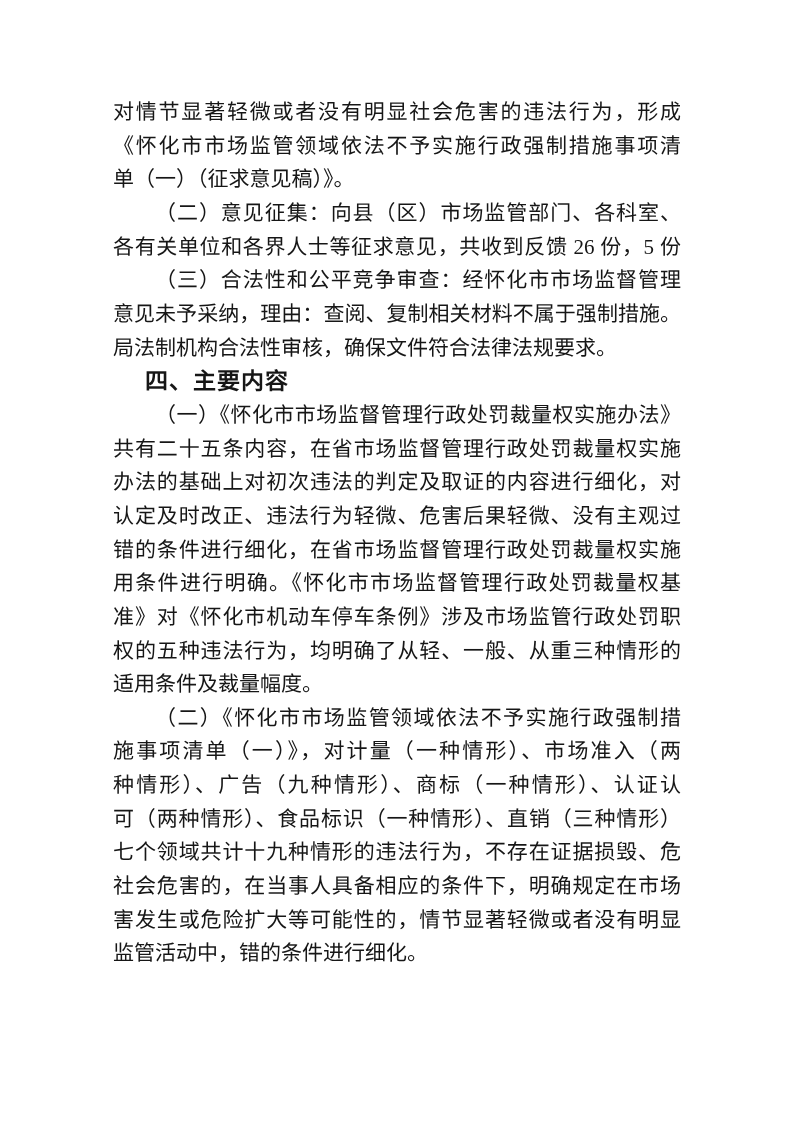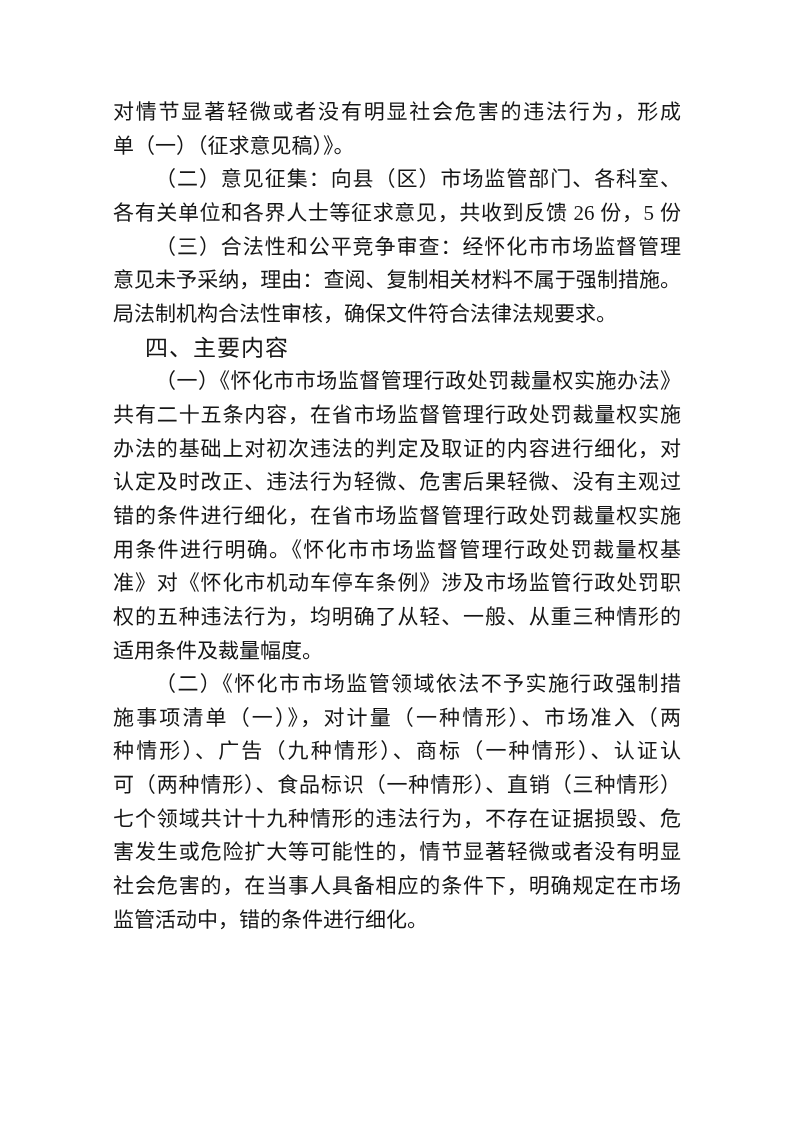--- a/index.html
+++ b/index.html
@@ -30,35 +30,36 @@
   }
   .line.indent {
     text-indent: 2em;
   }
   .line.justify {
     text-align: justify;
     text-align-last: justify;
   }
   .line.heading {
     font-family: "Liberation Sans", "DejaVu Sans", sans-serif;
-    font-weight: 400;
+    font-weight: 700;
     font-size: 23px;
     letter-spacing: 1px;
     text-indent: 0;
     margin-left: 32px;
     text-align: left;
     text-align-last: left;
   }
 </style>
 </head>
 <body>
 
 <div class="page" style="background: rgb(255, 255, 255); color: rgb(22, 22, 22);">
   <div class="doc-body" id="doc-body">
       <div class="line justify">对情节显著轻微或者没有明显社会危害的违法行为，形成</div>
+      <div class="line justify">《怀化市市场监管领域依法不予实施行政强制措施事项清</div>
       <div class="line">单（一）（征求意见稿）》。</div>
       <div class="line indent justify">（二）意见征集：向县（区）市场监管部门、各科室、</div>
       <div class="line justify">各有关单位和各界人士等征求意见，共收到反馈 26 份，5 份</div>
       <div class="line indent justify">（三）合法性和公平竞争审查：经怀化市市场监督管理</div>
       <div class="line justify">意见未予采纳，理由：查阅、复制相关材料不属于强制措施。</div>
       <div class="line">局法制机构合法性审核，确保文件符合法律法规要求。</div>
       <div class="line heading">四、主要内容</div>
       <div class="line indent justify">（一）《怀化市市场监督管理行政处罚裁量权实施办法》</div>
       <div class="line justify">共有二十五条内容，在省市场监督管理行政处罚裁量权实施</div>
       <div class="line justify">办法的基础上对初次违法的判定及取证的内容进行细化，对</div>
@@ -66,17 +67,17 @@
       <div class="line justify">错的条件进行细化，在省市场监督管理行政处罚裁量权实施</div>
       <div class="line justify">用条件进行明确。《怀化市市场监督管理行政处罚裁量权基</div>
       <div class="line justify">准》对《怀化市机动车停车条例》涉及市场监管行政处罚职</div>
       <div class="line justify">权的五种违法行为，均明确了从轻、一般、从重三种情形的</div>
       <div class="line">适用条件及裁量幅度。</div>
       <div class="line indent justify">（二）《怀化市市场监管领域依法不予实施行政强制措</div>
       <div class="line justify">施事项清单（一）》，对计量（一种情形）、市场准入（两</div>
       <div class="line justify">种情形）、广告（九种情形）、商标（一种情形）、认证认</div>
       <div class="line justify">可（两种情形）、食品标识（一种情形）、直销（三种情形）</div>
       <div class="line justify">七个领域共计十九种情形的违法行为，不存在证据损毁、危</div>
+      <div class="line justify">社会危害的，在当事人具备相应的条件下，明确规定在市场</div>
       <div class="line justify">害发生或危险扩大等可能性的，情节显著轻微或者没有明显</div>
-      <div class="line justify">社会危害的，在当事人具备相应的条件下，明确规定在市场</div>
       <div class="line">监管活动中，错的条件进行细化。</div>
     </div>
 </div>
 
 </body></html>

